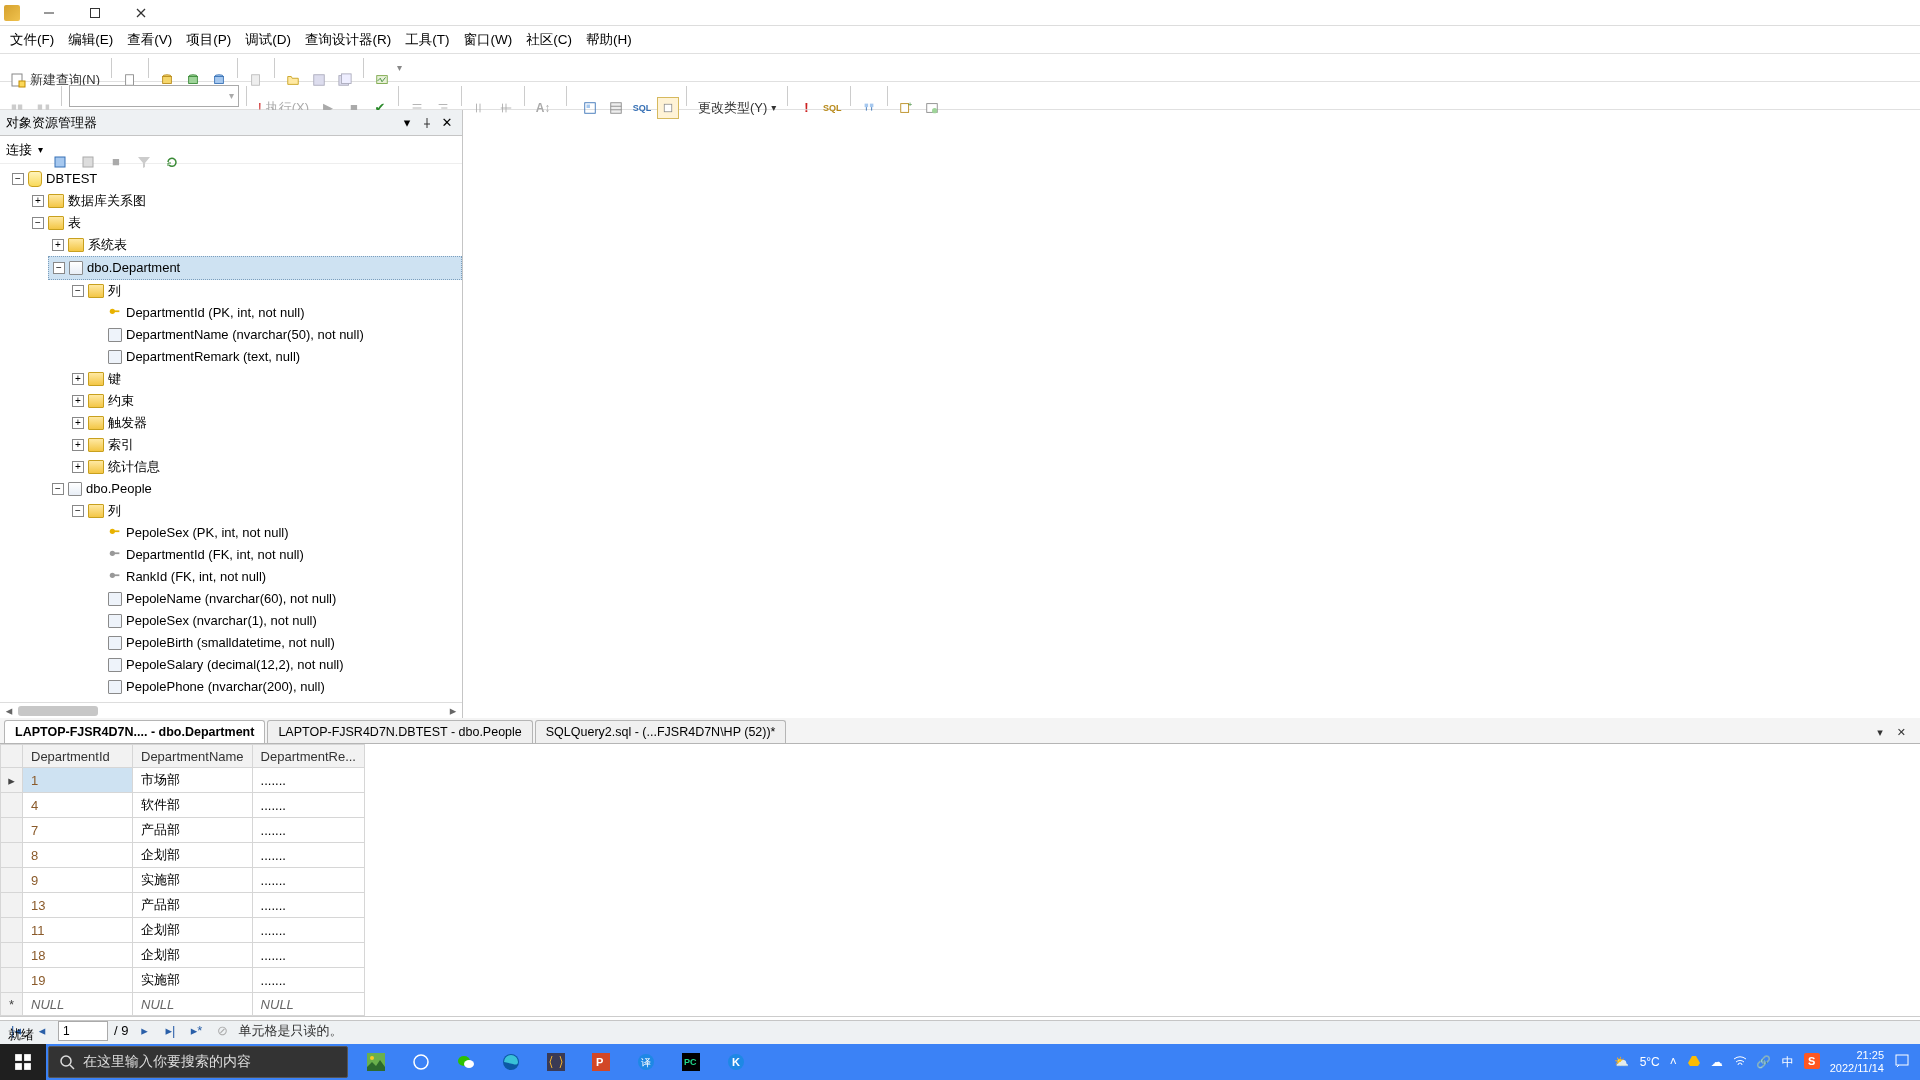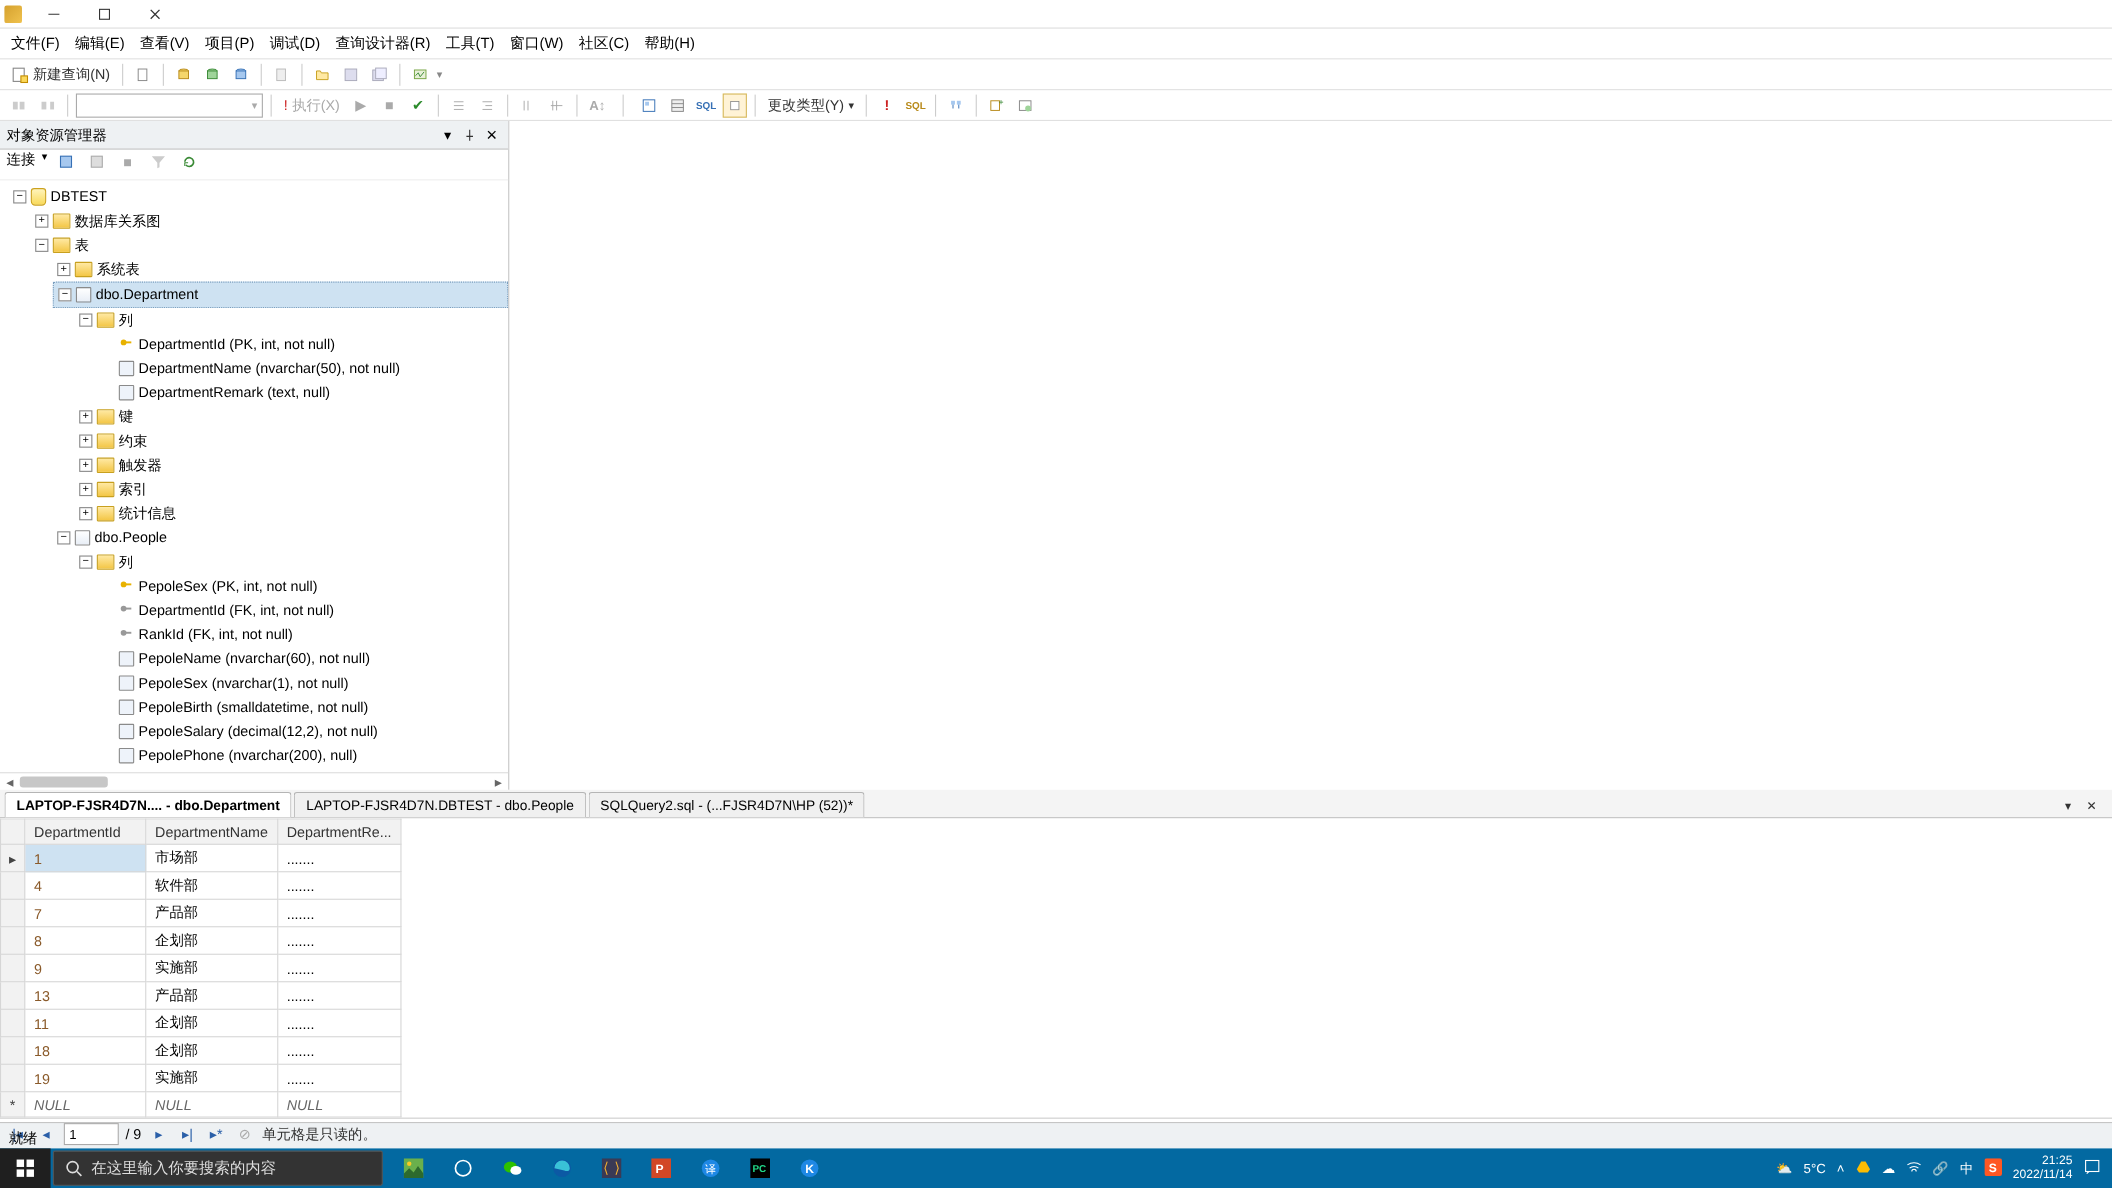--- a/index.html
+++ b/index.html
@@ -5,34 +5,34 @@
   * { box-sizing: border-box; margin: 0; padding: 0; }
   body { font-family: "Microsoft YaHei", "Segoe UI", Tahoma, sans-serif; font-size: 13px; background: #fff; color: #000; width: 1920px; height: 1080px; overflow: hidden; }
   .titlebar { height: 26px; display: flex; align-items: center; padding: 0 4px; background: #fff; border-bottom: 1px solid #ddd; }
   .titlebar .app-icon { width: 16px; height: 16px; background: linear-gradient(135deg,#d5a12e,#f0c24e); border-radius:2px; margin-right: 6px; position:relative; }
   .titlebar .title { flex: 1; font-size: 13px; }
   .winbtn { width: 46px; height: 24px; display:flex; align-items:center; justify-content:center; color:#333; }
   .winbtn svg { width:12px; height:12px; }
   .menubar { height: 28px; display:flex; align-items:center; padding: 0 10px; gap: 14px; border-bottom: 1px solid #e0e0e0; }
   .menubar span { cursor:default; font-size:13.5px; }
   .toolbar1, .toolbar2 { height: 28px; display:flex; align-items:center; padding: 0 6px; border-bottom:1px solid #e0e0e0; gap:4px; }
-  .tbtn { padding: 2px 4px; display:inline-flex; align-items:center; gap:4px; cursor:default; color:#333; }
+  .tbtn { padding: 2px 4px; display:inline-flex; align-items:center; gap:4px; cursor:default; color:#333;margin-top:24px; }
   .tbtn.small { width:22px; height:22px; justify-content:center; }
   .tbtn svg{width:16px;height:16px;}
   .tsep { width:1px; height:20px; background:#ccc; margin:0 3px; }
   .tb-combo { width:170px; height:22px; border:1px solid #aaa; background:#fff; display:inline-flex; align-items:center; padding:0 4px; color:#888;}
   .tb-combo::after { content:"▾"; margin-left:auto; font-size:10px;}
   .disabled { color:#aaa !important; }
   .body-area { display:flex; height: calc(100% - 26px - 28px - 28px - 28px - 24px - 36px); flex-direction: column; }
   
   .object-explorer { width:463px; border-right:1px solid #c5c5c5; display:flex; flex-direction:column; }
   .panel-header { height:26px; background:#eef1f3; border-bottom:1px solid #c5c5c5; display:flex; align-items:center; padding:0 6px; font-size:13px;}
   .panel-header .spacer{flex:1;}
   .panel-header .phbtn{width:18px;height:18px;display:flex;align-items:center;justify-content:center;margin-left:2px;}
-  .conn-row { height:28px; display:flex; padding:0 6px; gap:6px; border-bottom:1px solid #eee;}
+  .conn-row { height:28px; display:flex; align-items:center; padding:0 6px; gap:6px; border-bottom:1px solid #eee;}
   .conn-row .tbtn{padding:0;}
   .tree-wrap { flex:1; overflow:hidden; position:relative; }
   .tree { padding: 4px 0 4px 0; height:100%; overflow-y:auto; }
   .tree ul { list-style:none; padding-left: 20px; }
   .tree > ul { padding-left: 8px;}
   .tree li { white-space:nowrap; line-height:22px; }
   .node { display:flex; align-items:center; gap:4px; padding:0 4px; }
   .node.sel { background:#cee2f2; border:1px dotted #7b9ebd; }
   .expander { width:12px; height:12px; border:1px solid #888; background:#fff; font-size:10px; display:flex; align-items:center; justify-content:center; cursor:default; line-height:1;}
   .expander.blank{border:none;width:12px;}
@@ -61,21 +61,21 @@
   .col1{width:110px;} .col2{width:112px;} .col3{width:110px;}
   .null { font-style:italic; color:#666; }
   .idval{ color:#8a5a2a;}
   .sel-cell { background:#cee2f2; }
   .navbar { height:28px; border-top:1px solid #ccc; display:flex; align-items:center; padding:0 6px; gap:6px; font-size:13px;}
   .navbar .nbtn{width:20px;height:20px;display:flex;align-items:center;justify-content:center;color:#2a5fa8;}
   .navbar input{width:50px;height:20px;border:1px solid #aaa;padding:0 4px;font-size:12px;}
   .navbar .readonly{color:#333;}
   .statusbar { height:24px; background:#eef1f3; border-top:1px solid #c5c5c5; display:flex; align-items:flex-end; padding:0 8px; font-size:13px;}
   
-  .taskbar { height:36px; background:#0369a1; display:flex; align-items:center; color:#fff; }
+  .taskbar { height:36px; background:#3b82f6; display:flex; align-items:center; color:#fff; }
   .taskbar .start{width:46px;height:36px;display:flex;align-items:center;justify-content:center;background:#1f1f1f;}
   .taskbar .search{flex:0 0 300px;height:32px;background:#333;border:1px solid #555;margin:0 2px;display:flex;align-items:center;padding:0 10px;color:#ddd;font-size:14px;border-radius:2px;}
   .taskbar .search svg{margin-right:8px;}
   .taskbar .apps{display:flex;align-items:center;gap:1px; margin-left:4px;}
   .taskbar .app{width:44px;height:36px;display:flex;align-items:center;justify-content:center;font-size:16px;}
   .taskbar .tray{margin-left:auto;display:flex;align-items:center;gap:10px;padding:0 10px;font-size:12px;}
   .clock{font-size:11px;text-align:right;line-height:1.2;}
   .tbicon{width:18px;height:18px;}
 </style>
 </head>

